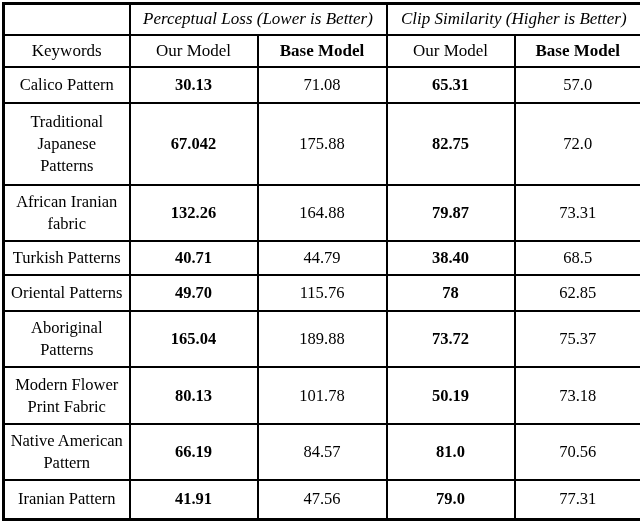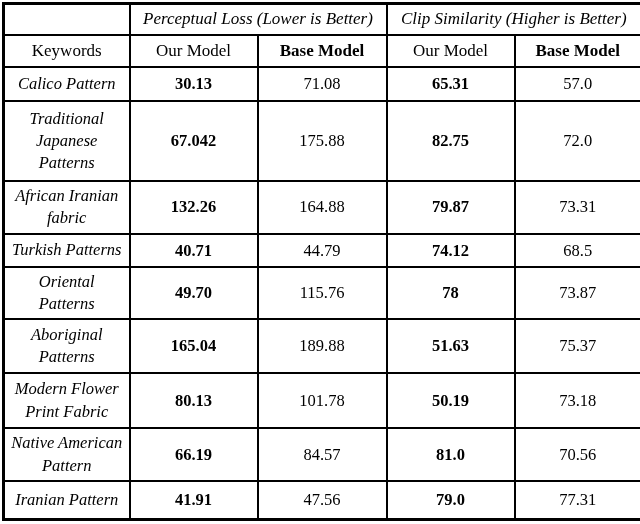--- a/index.html
+++ b/index.html
@@ -39,21 +39,20 @@
     font-weight: normal;
     font-style: normal;
     font-size: 17px;
   }
   .col-header {
     font-weight: bold;
     font-style: normal;
     font-size: 17px;
   }
   .keyword {
-    font-style: italic;
     font-size: 16.5px;
     white-space: pre-line;
     line-height: 1.35;
   }
   .val {
     font-size: 16.5px;
     font-weight: normal;
   }
   .val.our {
     font-weight: bold;
@@ -106,36 +105,36 @@
 fabric</td>
       <td class="val our">132.26</td>
       <td class="val">164.88</td>
       <td class="val our">79.87</td>
       <td class="val">73.31</td>
     </tr>
     <tr style="height:32px">
       <td class="keyword">Turkish Patterns</td>
       <td class="val our">40.71</td>
       <td class="val">44.79</td>
-      <td class="val our">74.12</td>
+      <td class="val our">38.40</td>
       <td class="val">68.5</td>
     </tr>
     <tr style="height:33px">
       <td class="keyword">Oriental Patterns</td>
       <td class="val our">49.70</td>
       <td class="val">115.76</td>
       <td class="val our">78</td>
-      <td class="val">73.87</td>
+      <td class="val">62.85</td>
     </tr>
     <tr style="height:53px">
       <td class="keyword">Aboriginal
 Patterns</td>
       <td class="val our">165.04</td>
       <td class="val">189.88</td>
-      <td class="val our">51.63</td>
+      <td class="val our">73.72</td>
       <td class="val">75.37</td>
     </tr>
     <tr style="height:53px">
       <td class="keyword">Modern Flower
 Print Fabric</td>
       <td class="val our">80.13</td>
       <td class="val">101.78</td>
       <td class="val our">50.19</td>
       <td class="val">73.18</td>
     </tr>

